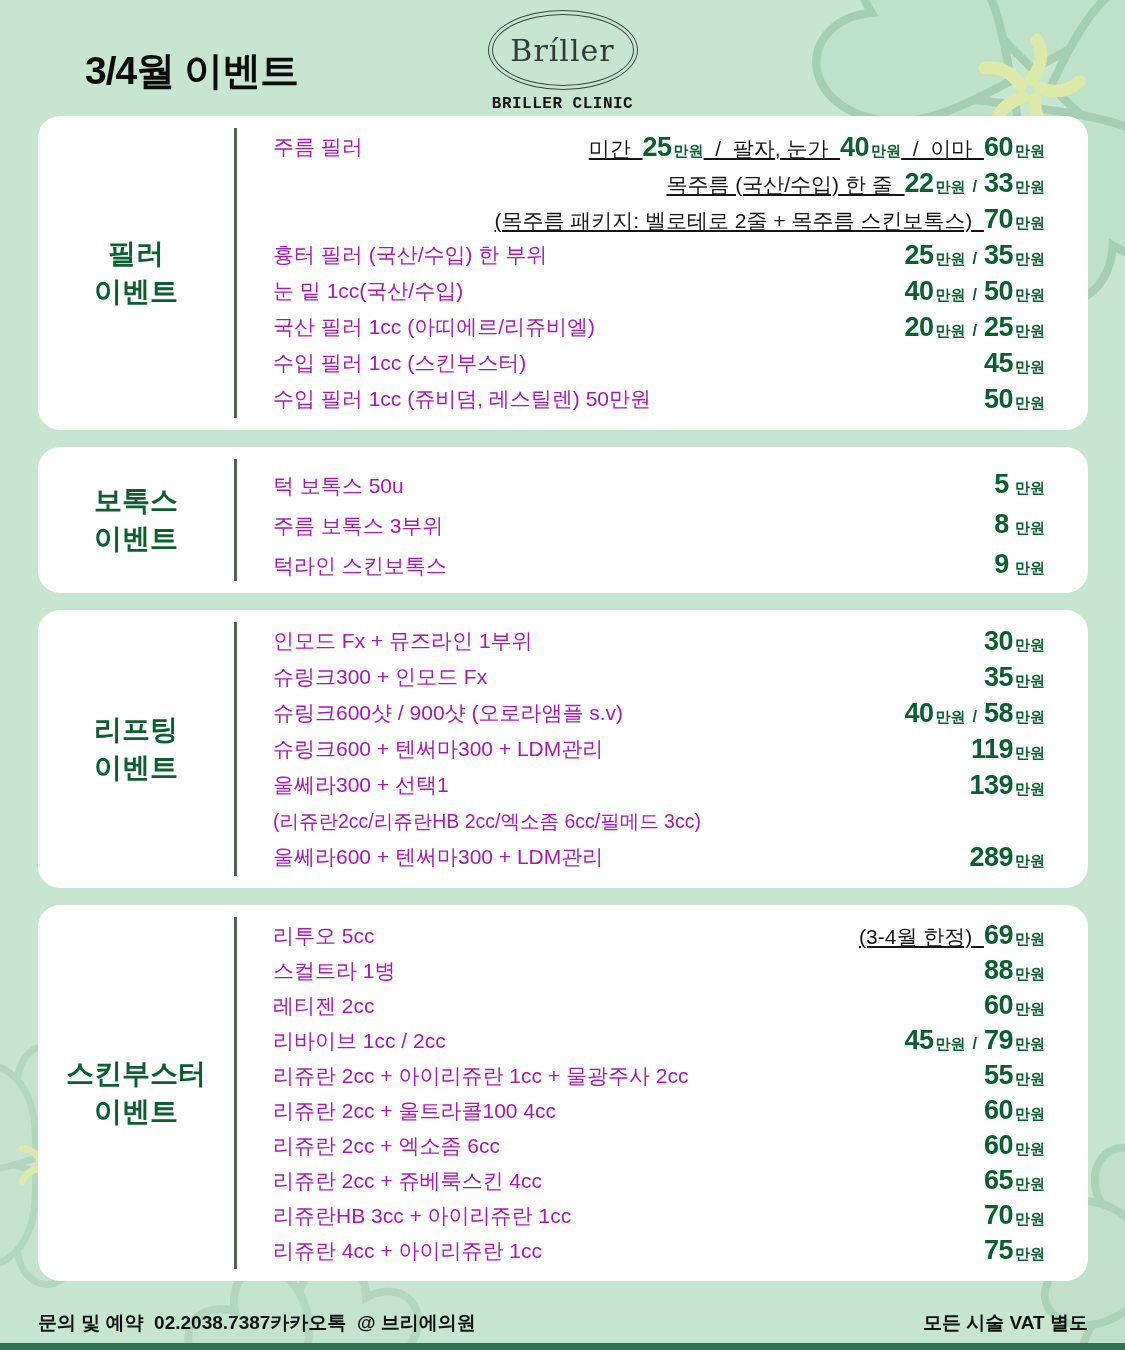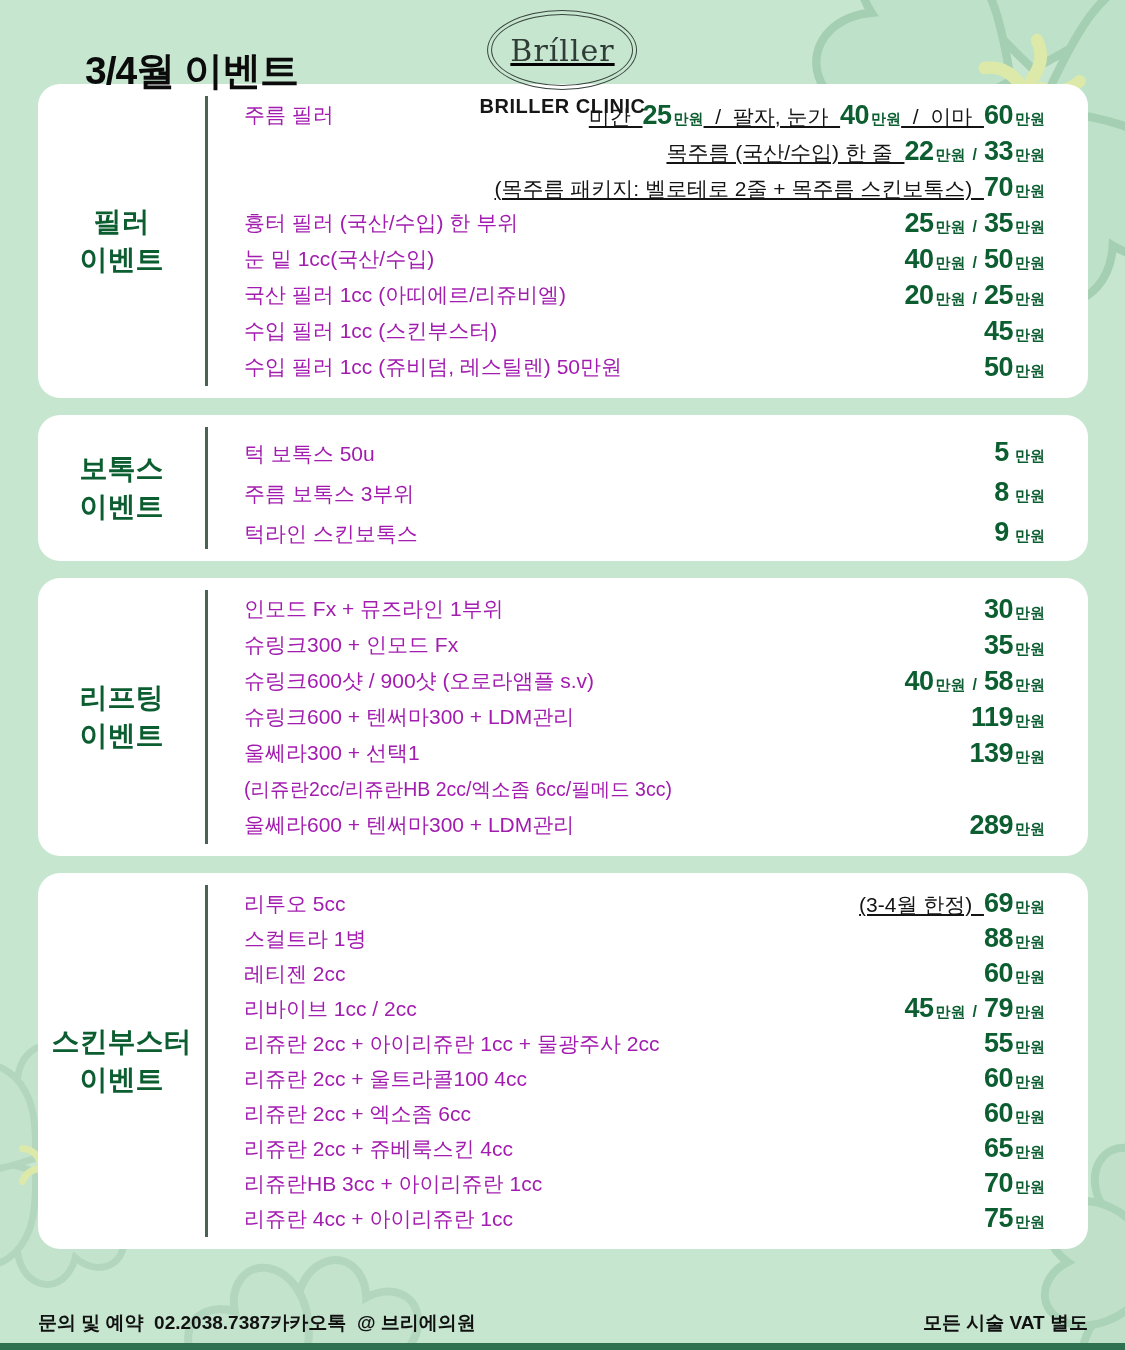--- a/index.html
+++ b/index.html
@@ -18,51 +18,51 @@
   .flower-left{left:-85px;top:1035px;width:260px;height:260px;
     fill:#c3e3cd;stroke:#b2d7be;stroke-width:6;transform:rotate(18deg);}
   .flower-br{left:1030px;top:1120px;width:300px;height:300px;
     fill:#c0e0ca;stroke:#abd3b7;stroke-width:6;transform:rotate(-14deg);}
   .flower-bl{left:160px;top:1245px;width:300px;height:300px;
     fill:#c3e3cd;stroke:#b2d7be;stroke-width:6;transform:rotate(30deg);}
 
   .content{position:relative;z-index:1;}
 
   
-  .header{position:relative;height:84px;}
+  .header{position:relative;height:116px;}
   .page-title{
     position:absolute;left:85px;top:44px;margin:0;
     font-size:39px;font-weight:800;letter-spacing:-1px;color:#0b0b0b;
   }
   .logo{position:absolute;left:50%;top:10px;transform:translateX(-50%);text-align:center;}
   .logo-oval{
     position:relative;width:148px;height:78px;margin:0 auto;
     border:1.5px solid #39453e;border-radius:50%;
-    display:flex;align-items:center;justify-content:center;text-decoration:underline;
+    display:flex;align-items:center;justify-content:center;
   }
   .logo-oval::after{
     content:"";position:absolute;inset:3px;border:1px solid #39453e;border-radius:50%;
   }
   .logo-text{
     font-family:"DejaVu Serif","Liberation Serif",serif;
     font-size:30px;color:#2f3d36;letter-spacing:1px;
   }
   .logo-sub{
-    margin-top:5px;font-size:20px;font-weight:600;color:#161616;letter-spacing:0.5px;
+    margin-top:5px;font-size:16px;font-weight:600;color:#161616;letter-spacing:0.5px;font-family:Liberation Mono, monospace;
   }
 
   
   .cards{padding:0 37px 0 38px;}
   .card{
     background:#ffffff;border-radius:22px;
     display:flex;align-items:stretch;
     margin-bottom:17px;
   }
   .card-label{
-    width:167px;flex:none;
+    width:196px;flex:none;
     display:flex;flex-direction:column;align-items:center;justify-content:center;
     font-size:28px;font-weight:800;color:#0c5e31;line-height:1.35;
     text-align:center;
   }
   .card-divider{
     width:3px;flex:none;background:#4a6355;margin:12px 0;
   }
   .card-rows{
     flex:1;display:flex;flex-direction:column;justify-content:center;
     padding:13px 43px 13px 36px;min-width:0;

